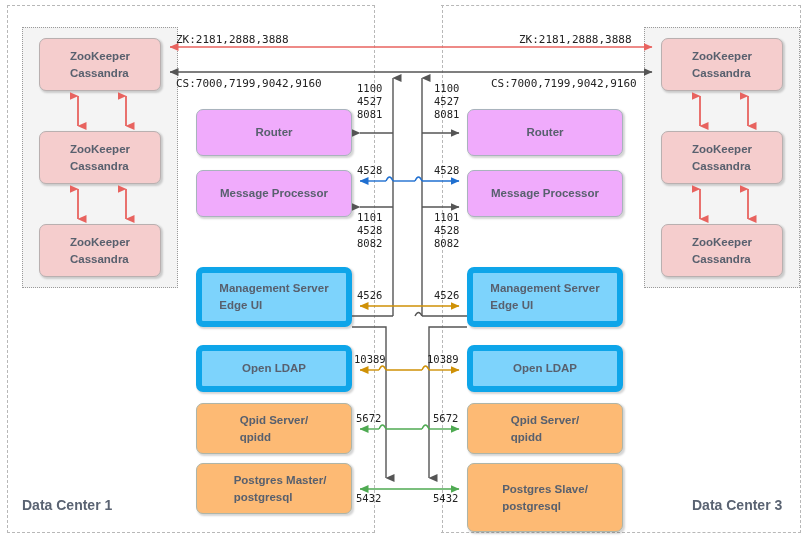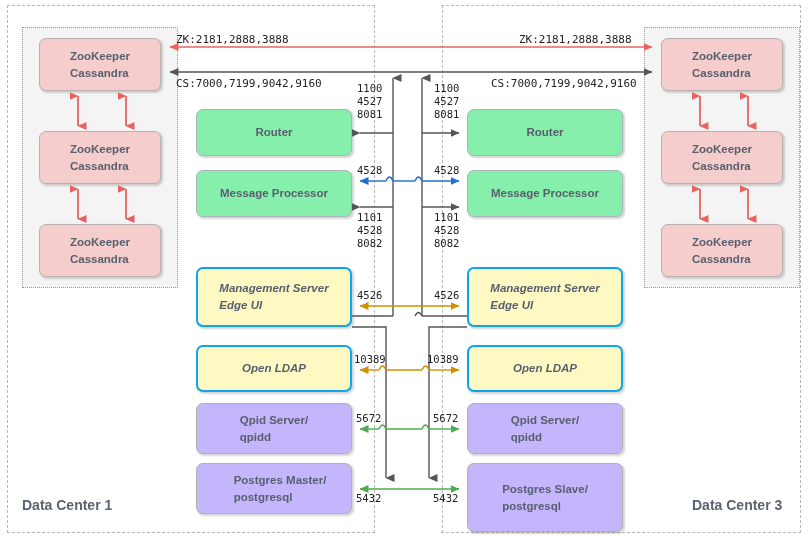--- a/index.html
+++ b/index.html
@@ -15,23 +15,23 @@
   
   .zk-group{position:absolute;background:#f4f4f4;border:1px dotted #9a9a9a;
             box-sizing:border-box;}
 
   
   .node{position:absolute;box-sizing:border-box;border-radius:7px;
         display:flex;align-items:center;justify-content:center;text-align:left;
         font-size:11.5px;font-weight:bold;color:#58606e;line-height:1.45;
         box-shadow:1.5px 1.5px 2px rgba(0,0,0,.17);}
   .n-red  {background:#f5cdcd;border:1px solid #b9b0b0;}
-  .n-blue {background:#86efac;border:1px solid #a9b3bd;}
-  .n-yellow{background:#fef9c3;border:2px solid #0ea5e9;font-style:italic;}
-  .n-green{background:#c4b5fd;border:1px solid #aeb5a8;}
+  .n-blue {background:#f0abfc;border:1px solid #a9b3bd;}
+  .n-yellow{background:#7dd3fc;border:6px solid #0ea5e9;}
+  .n-green{background:#fdba74;border:1px solid #aeb5a8;}
 
   
   .plabel{position:absolute;font-family:"DejaVu Sans Mono", monospace;
           font-size:10.5px;color:#222;white-space:pre;line-height:13px;}
   .plabel.mono-lg{font-size:11px;}
 
   svg.overlay{position:absolute;left:0;top:0;width:808px;height:546px;
               pointer-events:none;}
 </style>
 </head>

